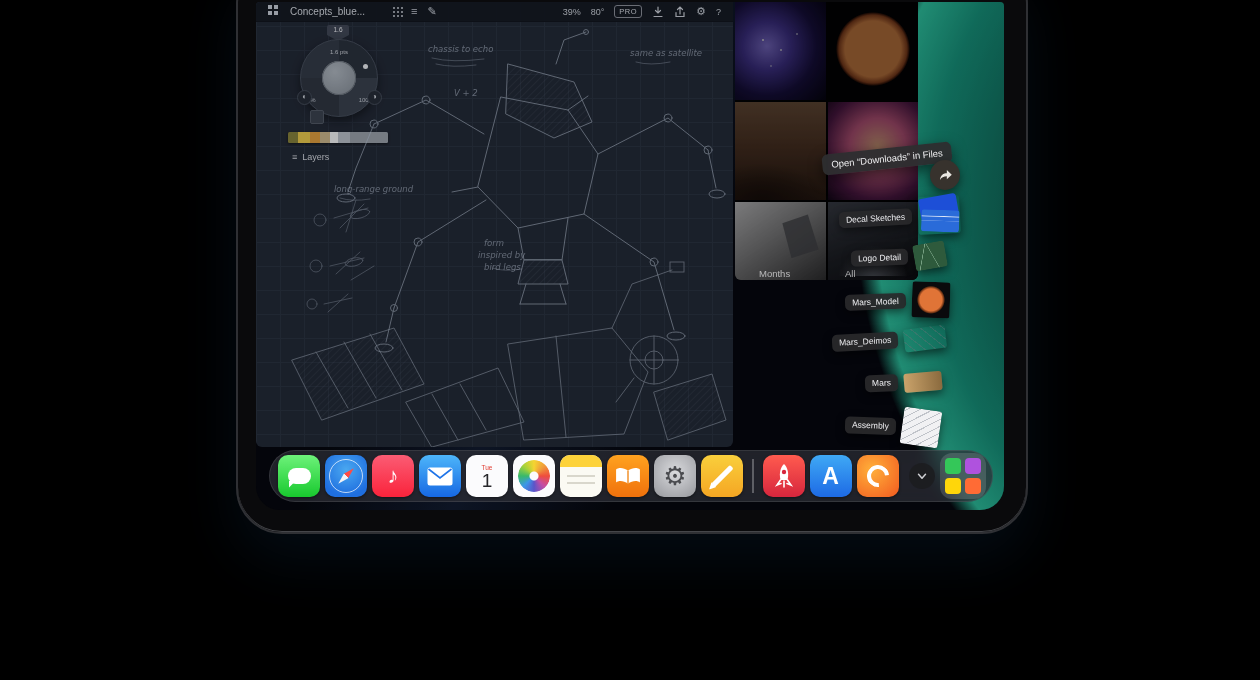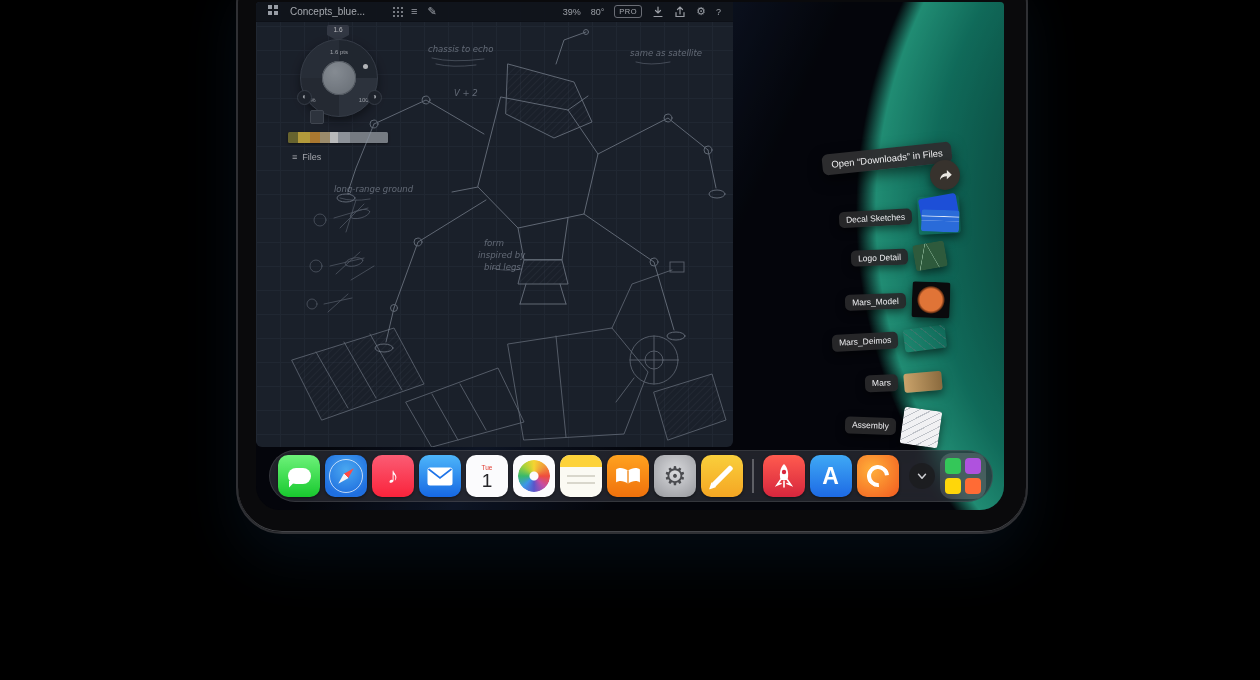--- a/index.html
+++ b/index.html
@@ -199,21 +199,21 @@
         <span class="sw" style="width:10px;background:#87813a;"></span>
         <span class="sw" style="width:12px;background:#eac94b;"></span>
         <span class="sw" style="width:10px;background:#df9d3d;"></span>
         <span class="sw" style="width:10px;background:#cbb68b;"></span>
         <span class="sw" style="width:8px;background:#f2f3f4;"></span>
         <span class="sw" style="width:50px;background:linear-gradient(90deg,#b9bfc7 0 12px,#9aa1a9 12px);"></span>
       </div>
 
       <div class="layers">
         <span>≡</span>
-        <span>Files</span>
+        <span>Layers</span>
       </div>
 
       <svg class="sketch" viewBox="0 0 477 425">
         <defs>
           <pattern id="hx" width="5" height="5" patternTransform="rotate(45)" patternUnits="userSpaceOnUse">
             <line x1="0" y1="0" x2="0" y2="5" stroke="#9fb0c4" stroke-width="0.6" opacity="0.5"></line>
           </pattern>
         </defs>
         <g stroke="#b9c6d6" stroke-width="1" fill="none" opacity="0.6" stroke-linecap="round" stroke-linejoin="round">
           <path d="M245,75 L312,88 L342,132 L328,192 L262,206 L222,165 Z"></path>
@@ -275,20 +275,33 @@
         <text class="hand" x="172" y="30">chassis to echo</text>
         <text class="hand" x="374" y="34">same as satellite</text>
         <text class="hand" x="198" y="74">V + 2</text>
         <text class="hand" x="228" y="224">form</text>
         <text class="hand" x="222" y="236">inspired by</text>
         <text class="hand" x="228" y="248">bird legs</text>
         <text class="hand" x="78" y="170">long-range ground</text>
       </svg>
     </div>
 
+    <div class="photos">
+      <div class="ph ph1"></div>
+      <div class="ph ph2"></div>
+      <div class="ph ph3"></div>
+      <div class="ph ph4"></div>
+      <div class="ph ph5"></div>
+      <div class="ph ph6"></div>
+      <div class="dimcell"></div>
+      <div class="ptabs">
+        <span class="ptab-months">Months</span>
+        <span class="ptab-all">All</span>
+      </div>
+    </div>
 
     <div class="dim"></div>
 
     <div class="draglayer">
       <div class="tooltip">Open “Downloads” in Files</div>
       <div class="sharebtn">
         <svg width="16" height="16" viewBox="0 0 26 26">
           <path d="M5 21 C5 13 11 10 16 10 L16 5 L24 12.5 L16 20 L16 15 C11 15 7 17 5 21 Z" fill="#eae7e2"></path>
         </svg>
       </div>

